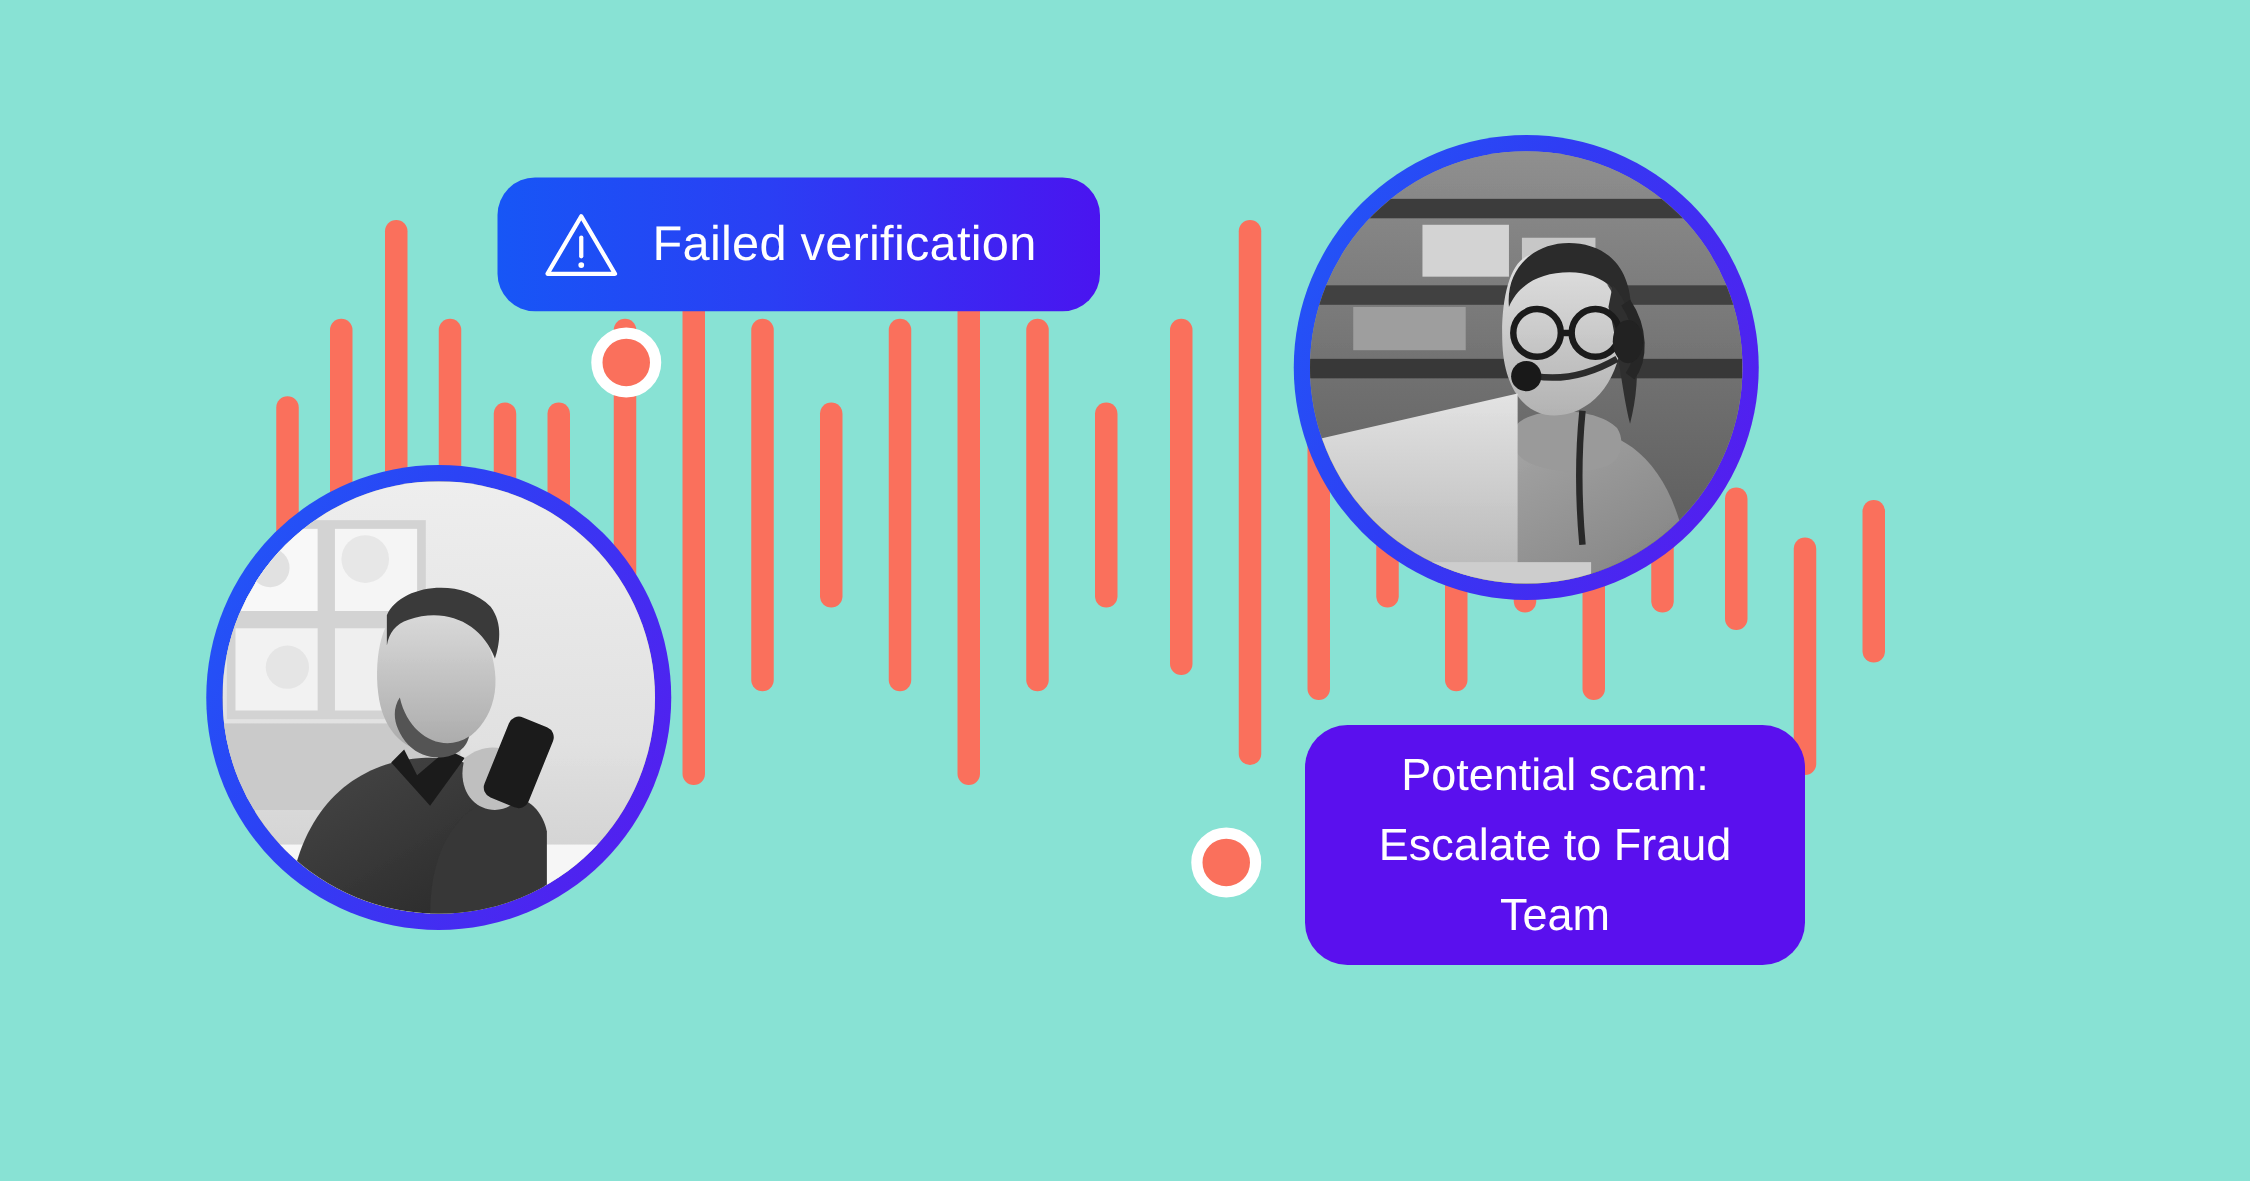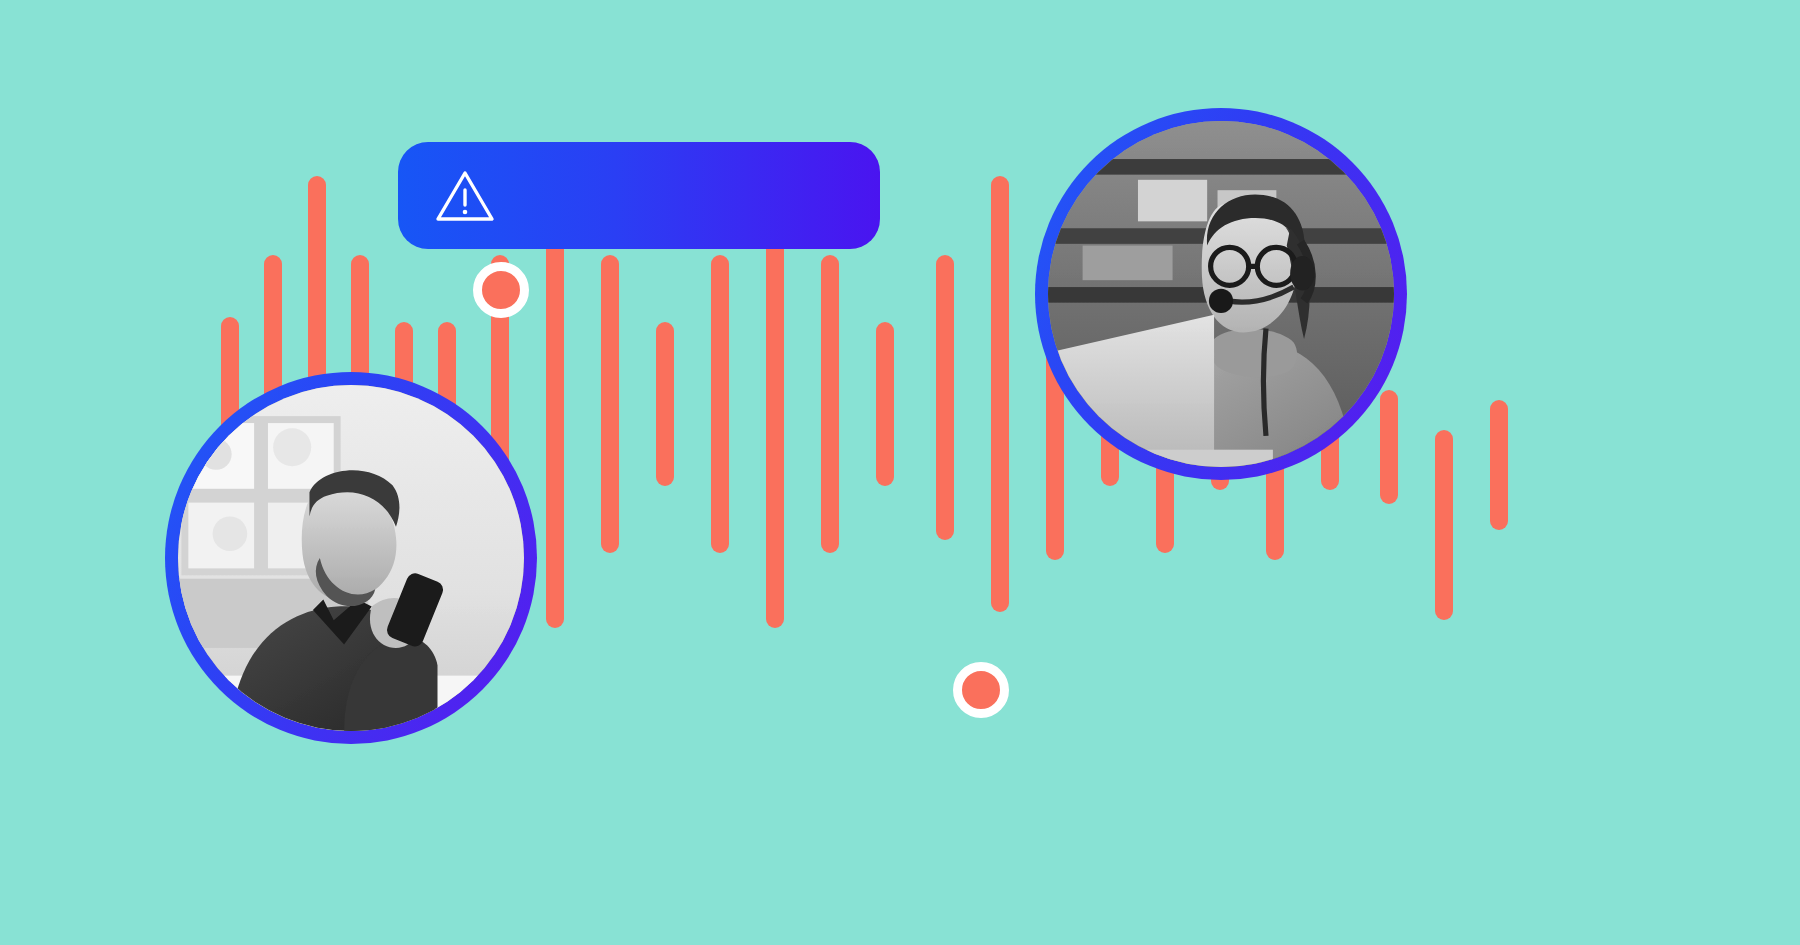--- a/index.html
+++ b/index.html
@@ -272,16 +272,22 @@
       </svg>
     </div>
   </div>
 
   <div class="badge badge-failed">
     <svg class="warn-icon" viewBox="0 0 62 56">
       <path d="M31 5 L58 51 L4 51 Z" fill="none" stroke="#FFFFFF" stroke-width="3.4" stroke-linejoin="round"></path>
       <line x1="31" y1="22" x2="31" y2="37" stroke="#FFFFFF" stroke-width="3.4" stroke-linecap="round"></line>
       <circle cx="31" cy="44" r="2.3" fill="#FFFFFF"></circle>
     </svg>
-  </div>
-
+    <span class="badge-failed-label">Failed verification</span>
+  </div>
+
+  <div class="badge badge-scam">
+    <span class="badge-scam-line">Potential scam:</span>
+    <span class="badge-scam-line">Escalate to Fraud</span>
+    <span class="badge-scam-line">Team</span>
+  </div>
 
 </div>
 
 </body></html>

